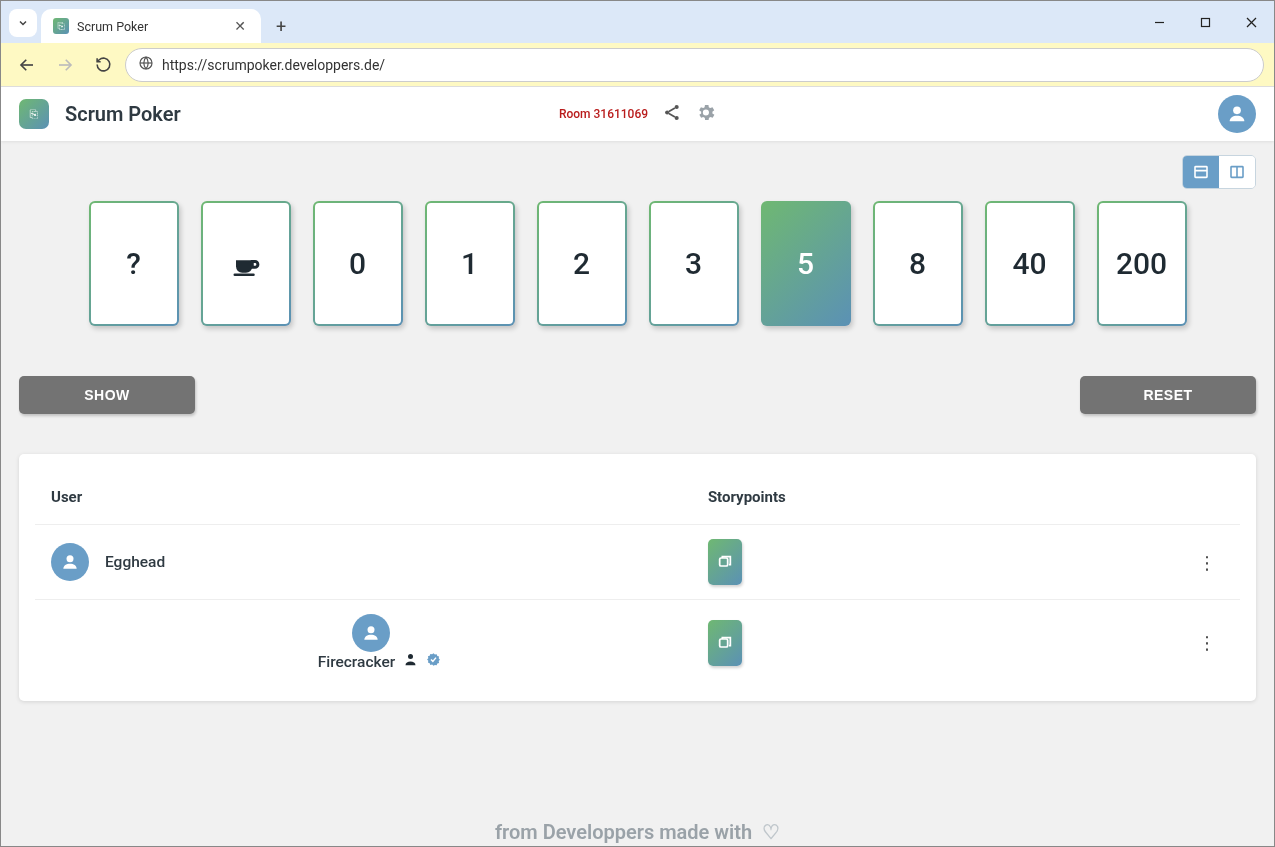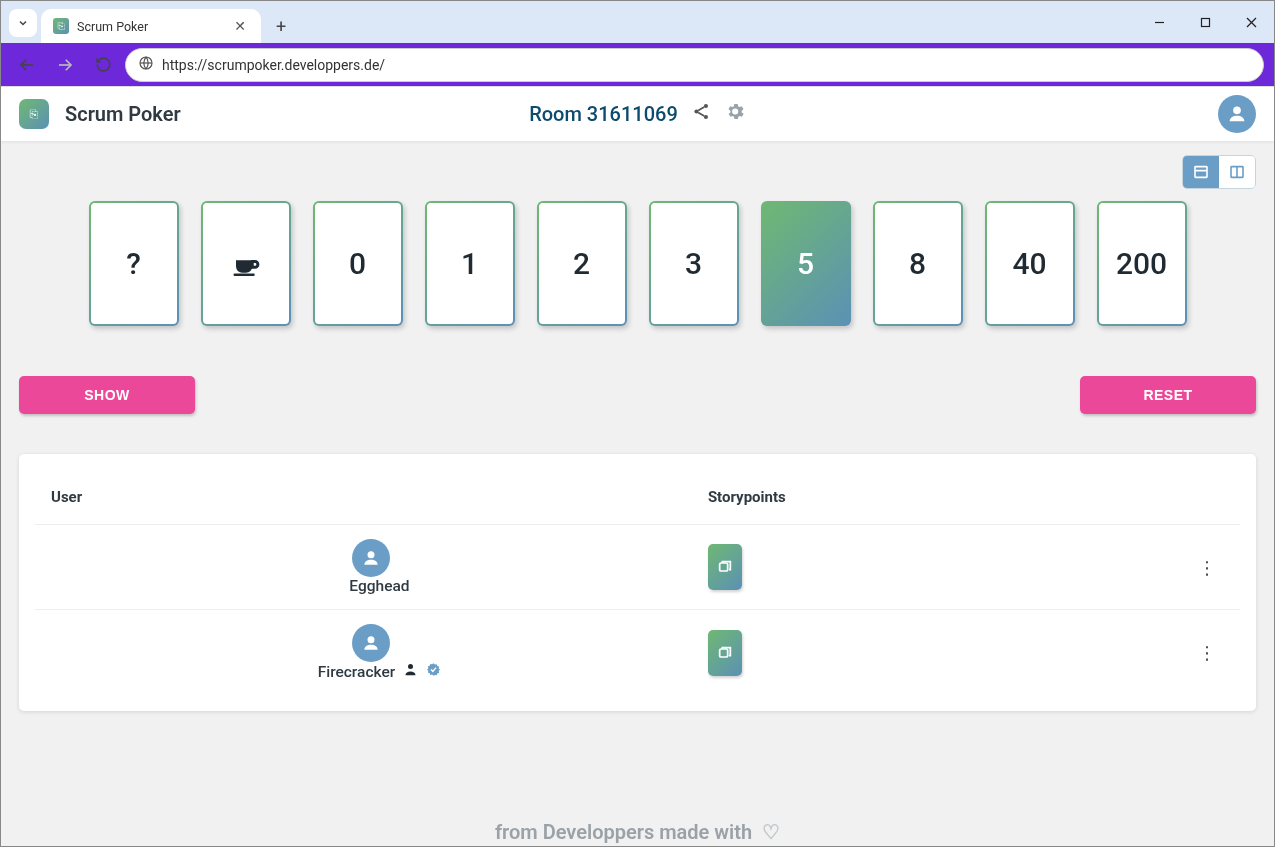--- a/index.html
+++ b/index.html
@@ -56,21 +56,21 @@
     width:28px;height:28px;display:flex;align-items:center;justify-content:center;
     font-size:18px;color:#444;margin-left:6px;margin-bottom:3px;cursor:pointer;
   }
   .window-controls {
     margin-left:auto; display:flex; gap:0; height:42px;
   }
   .win-ctrl {
     width:46px;display:flex;align-items:center;justify-content:center;font-size:13px;color:#222;cursor:pointer;
   }
   .chrome-toolbar {
-    background:#6d28d9;
+    background:#fef9c3;
     height:44px;
     display:flex;align-items:center;
     padding:0 10px;
     gap:6px;
     border-bottom:1px solid #ddd;
   }
   .nav-btn {
     width:32px;height:32px;display:flex;align-items:center;justify-content:center;
     color:#555;cursor:pointer;border-radius:50%;
   }
@@ -107,21 +107,21 @@
   .logo {
     width:30px;height:30px;border-radius:7px;
     background:linear-gradient(135deg,#6fb872,#5b91b5);
     display:flex;align-items:center;justify-content:center;
     color:#fff;font-size:11px;margin-right:16px;
   }
   .app-title { font-size:20px;font-weight:600;color:#2f3a42; }
   .room-block {
     position:absolute;left:50%;transform:translateX(-50%);
     display:flex;align-items:center;gap:14px;
-    font-size:20px;color:#0c4a6e;font-weight:500;
+    font-size:12px;color:#b91c1c;font-weight:500;
   }
   .hdr-icon { color:#555;cursor:pointer; }
   .gear-icon { color:#999; }
   .avatar-btn {
     margin-left:auto;width:38px;height:38px;border-radius:50%;
     background:#6a9ec7;display:flex;align-items:center;justify-content:center;
     cursor:pointer;
   }
   .app-body {
     flex:1;padding:14px 18px 0 18px;display:flex;flex-direction:column;
@@ -158,21 +158,21 @@
   }
   .card.selected {
     background-image:linear-gradient(135deg,#6fb872,#5b91b5),linear-gradient(135deg,#6fb872,#5b91b5);
     color:#fff;
   }
   .action-row {
     display:flex;justify-content:space-between;margin:50px 0 40px 0;padding:0 0px;
   }
   .btn {
     width:176px;height:38px;border:none;border-radius:5px;
-    background:#ec4899;color:#fff;font-size:14px;font-weight:600;letter-spacing:0.5px;
+    background:#737373;color:#fff;font-size:14px;font-weight:600;letter-spacing:0.5px;
     cursor:pointer;box-shadow:1px 2px 3px rgba(0,0,0,0.2);
   }
   .user-panel {
     background:#fff;border-radius:5px;box-shadow:0 1px 4px rgba(0,0,0,0.12);
     padding:16px;
   }
   .user-header {
     display:flex;padding:18px 16px;font-weight:700;color:#2f3a42;font-size:15px;
   }
   .col-user { flex:0 0 56%; }
@@ -335,21 +335,21 @@
       <button class="btn">RESET</button>
     </div>
 
     <div class="user-panel">
       <div class="user-header">
         <div class="col-user">User</div>
         <div class="col-points">Storypoints</div>
       </div>
       <div id="user-rows">
           <div class="user-row">
-            <div class="col-user" style="display:flex;align-items:center;flex-direction:column;">
+            <div class="col-user" style="display:flex;align-items:center;">
               <div class="uavatar">
                 <svg width="20" height="20" viewBox="0 0 24 24" fill="#fff">
                   <circle cx="12" cy="8" r="4.2"></circle>
                   <path d="M4 20c0-3.8 3.6-6 8-6s8 2.2 8 6Z"></path>
                 </svg>
               </div>
               <div class="uname">Egghead</div>
             </div>
             <div class="col-points">
               <div class="mini-card">

